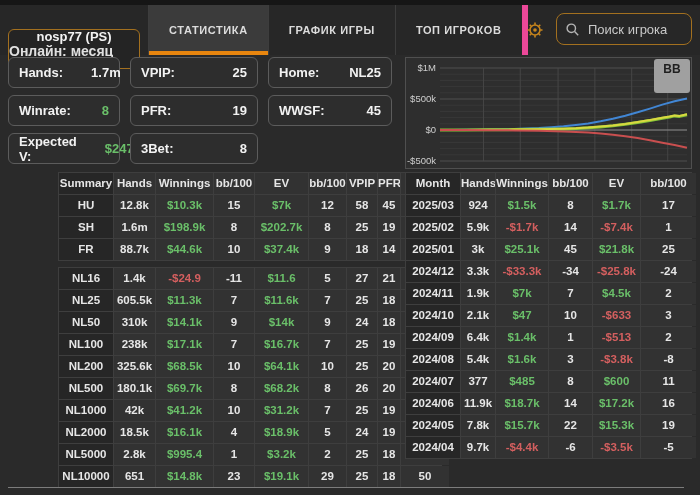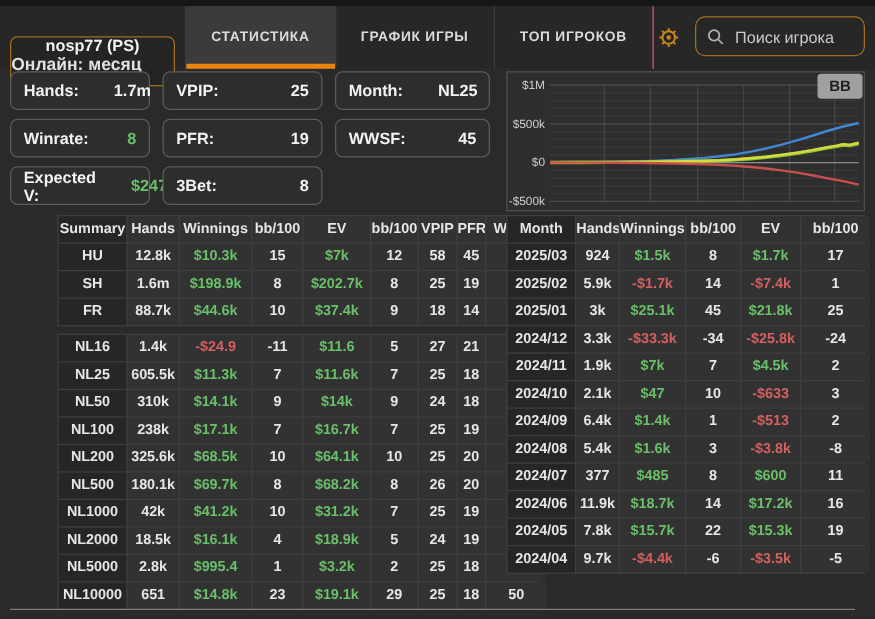--- a/index.html
+++ b/index.html
@@ -18,21 +18,21 @@
     display:flex;flex-direction:column;justify-content:center;align-items:center;cursor:pointer;margin-top:19px;
   }
   .player-name{font-size:13px;font-weight:700;color:#f2f2f2;line-height:16px;}
   .player-status{font-size:14px;font-weight:700;color:#e0e0e0;line-height:12px;}
   .tabs{position:absolute;left:148px;top:0;height:50px;display:flex;}
   .tab{
     height:50px;line-height:50px;padding:0 20px;font-size:11px;font-weight:700;
     letter-spacing:.6px;color:#dcdcdc;border-left:1px solid #3d3d3d;cursor:pointer;
     white-space:nowrap;
   }
-  .tab:last-child{border-right:1px solid #ec4899;}
+  .tab:last-child{border-right:6px solid #ec4899;}
   .tab.active{background:#3b3b3b;box-shadow:inset 0 -4px 0 #e8860f;}
   .gear{position:absolute;right:156px;top:16px;width:18px;height:18px;cursor:pointer;}
   .searchbox{
     position:absolute;right:8px;top:8px;width:136px;height:32px;
     border:1px solid #a3701f;border-radius:8px;background:#272727;
     display:flex;align-items:center;padding:0 8px;box-sizing:border-box;
   }
   .searchbox input{
     background:transparent;border:none;outline:none;color:#ddd;
     font-family:"Liberation Sans",sans-serif;font-size:13px;width:100px;margin-left:6px;
@@ -56,33 +56,33 @@
   .ptable{background:#3e3e3e;border:1px solid #3e3e3e;}
   .ptable .row{display:grid;gap:1px;margin-bottom:1px;}
   .ptable .row:last-child{margin-bottom:0;}
   .cell{
     background:#323232;height:21px;line-height:21px;text-align:center;
     font-size:11.5px;font-weight:700;color:#e6e6e6;overflow:hidden;white-space:nowrap;
   }
   .cell.label{background:#262626;}
   .cell.green{color:#6abf69;}
   .cell.red{color:#d45f5f;}
-  #left-table{position:absolute;left:4px;top:172px;width:384px;padding-left:42px;}
+  #left-table{position:absolute;left:16px;top:172px;width:384px;padding-left:42px;}
   #left-table .row{grid-template-columns:54px 41px 57px 40px 53px 37px 30px 22px 48px;}
   #month-table{position:absolute;left:405px;top:172px;width:287px;}
   #month-table .row{grid-template-columns:54px 34px 52px 43px 47px 55px;}
   .tgroup{margin-bottom:6px;}
   .tgroup:last-child{margin-bottom:0;}
   
   #chart-panel{
     position:absolute;left:405px;top:57px;width:287px;height:112px;
     background:#2e2e2e;border:1px solid #4f4f4f;box-sizing:border-box;
   }
   .bb-btn{
-    position:absolute;right:1px;top:1px;width:36px;height:20px;background:#a0a0a0;
+    position:absolute;right:1px;top:1px;width:36px;height:34px;background:#a0a0a0;
     border-radius:3px;color:#1f1f1f;font-size:12px;font-weight:700;text-align:center;
     line-height:20px;cursor:pointer;z-index:5;
   }
   #bottom-line{position:absolute;left:8px;top:487px;width:676px;height:1px;background:#7c7c7c;}
 </style>
 </head>
 <body>
 
 <div class="topstrip"></div>
 <div class="topbar">
@@ -118,21 +118,21 @@
 <div id="stats">
     <div class="statbox">
       <span class="slabel">Hands:</span>
       <span class="sval">1.7m</span>
     </div>
     <div class="statbox">
       <span class="slabel">VPIP:</span>
       <span class="sval">25</span>
     </div>
     <div class="statbox">
-      <span class="slabel">Month:</span>
+      <span class="slabel">Home:</span>
       <span class="sval">NL25</span>
     </div>
     <div class="statbox">
       <span class="slabel">Winrate:</span>
       <span class="sval green">8</span>
     </div>
     <div class="statbox">
       <span class="slabel">PFR:</span>
       <span class="sval">19</span>
     </div>

